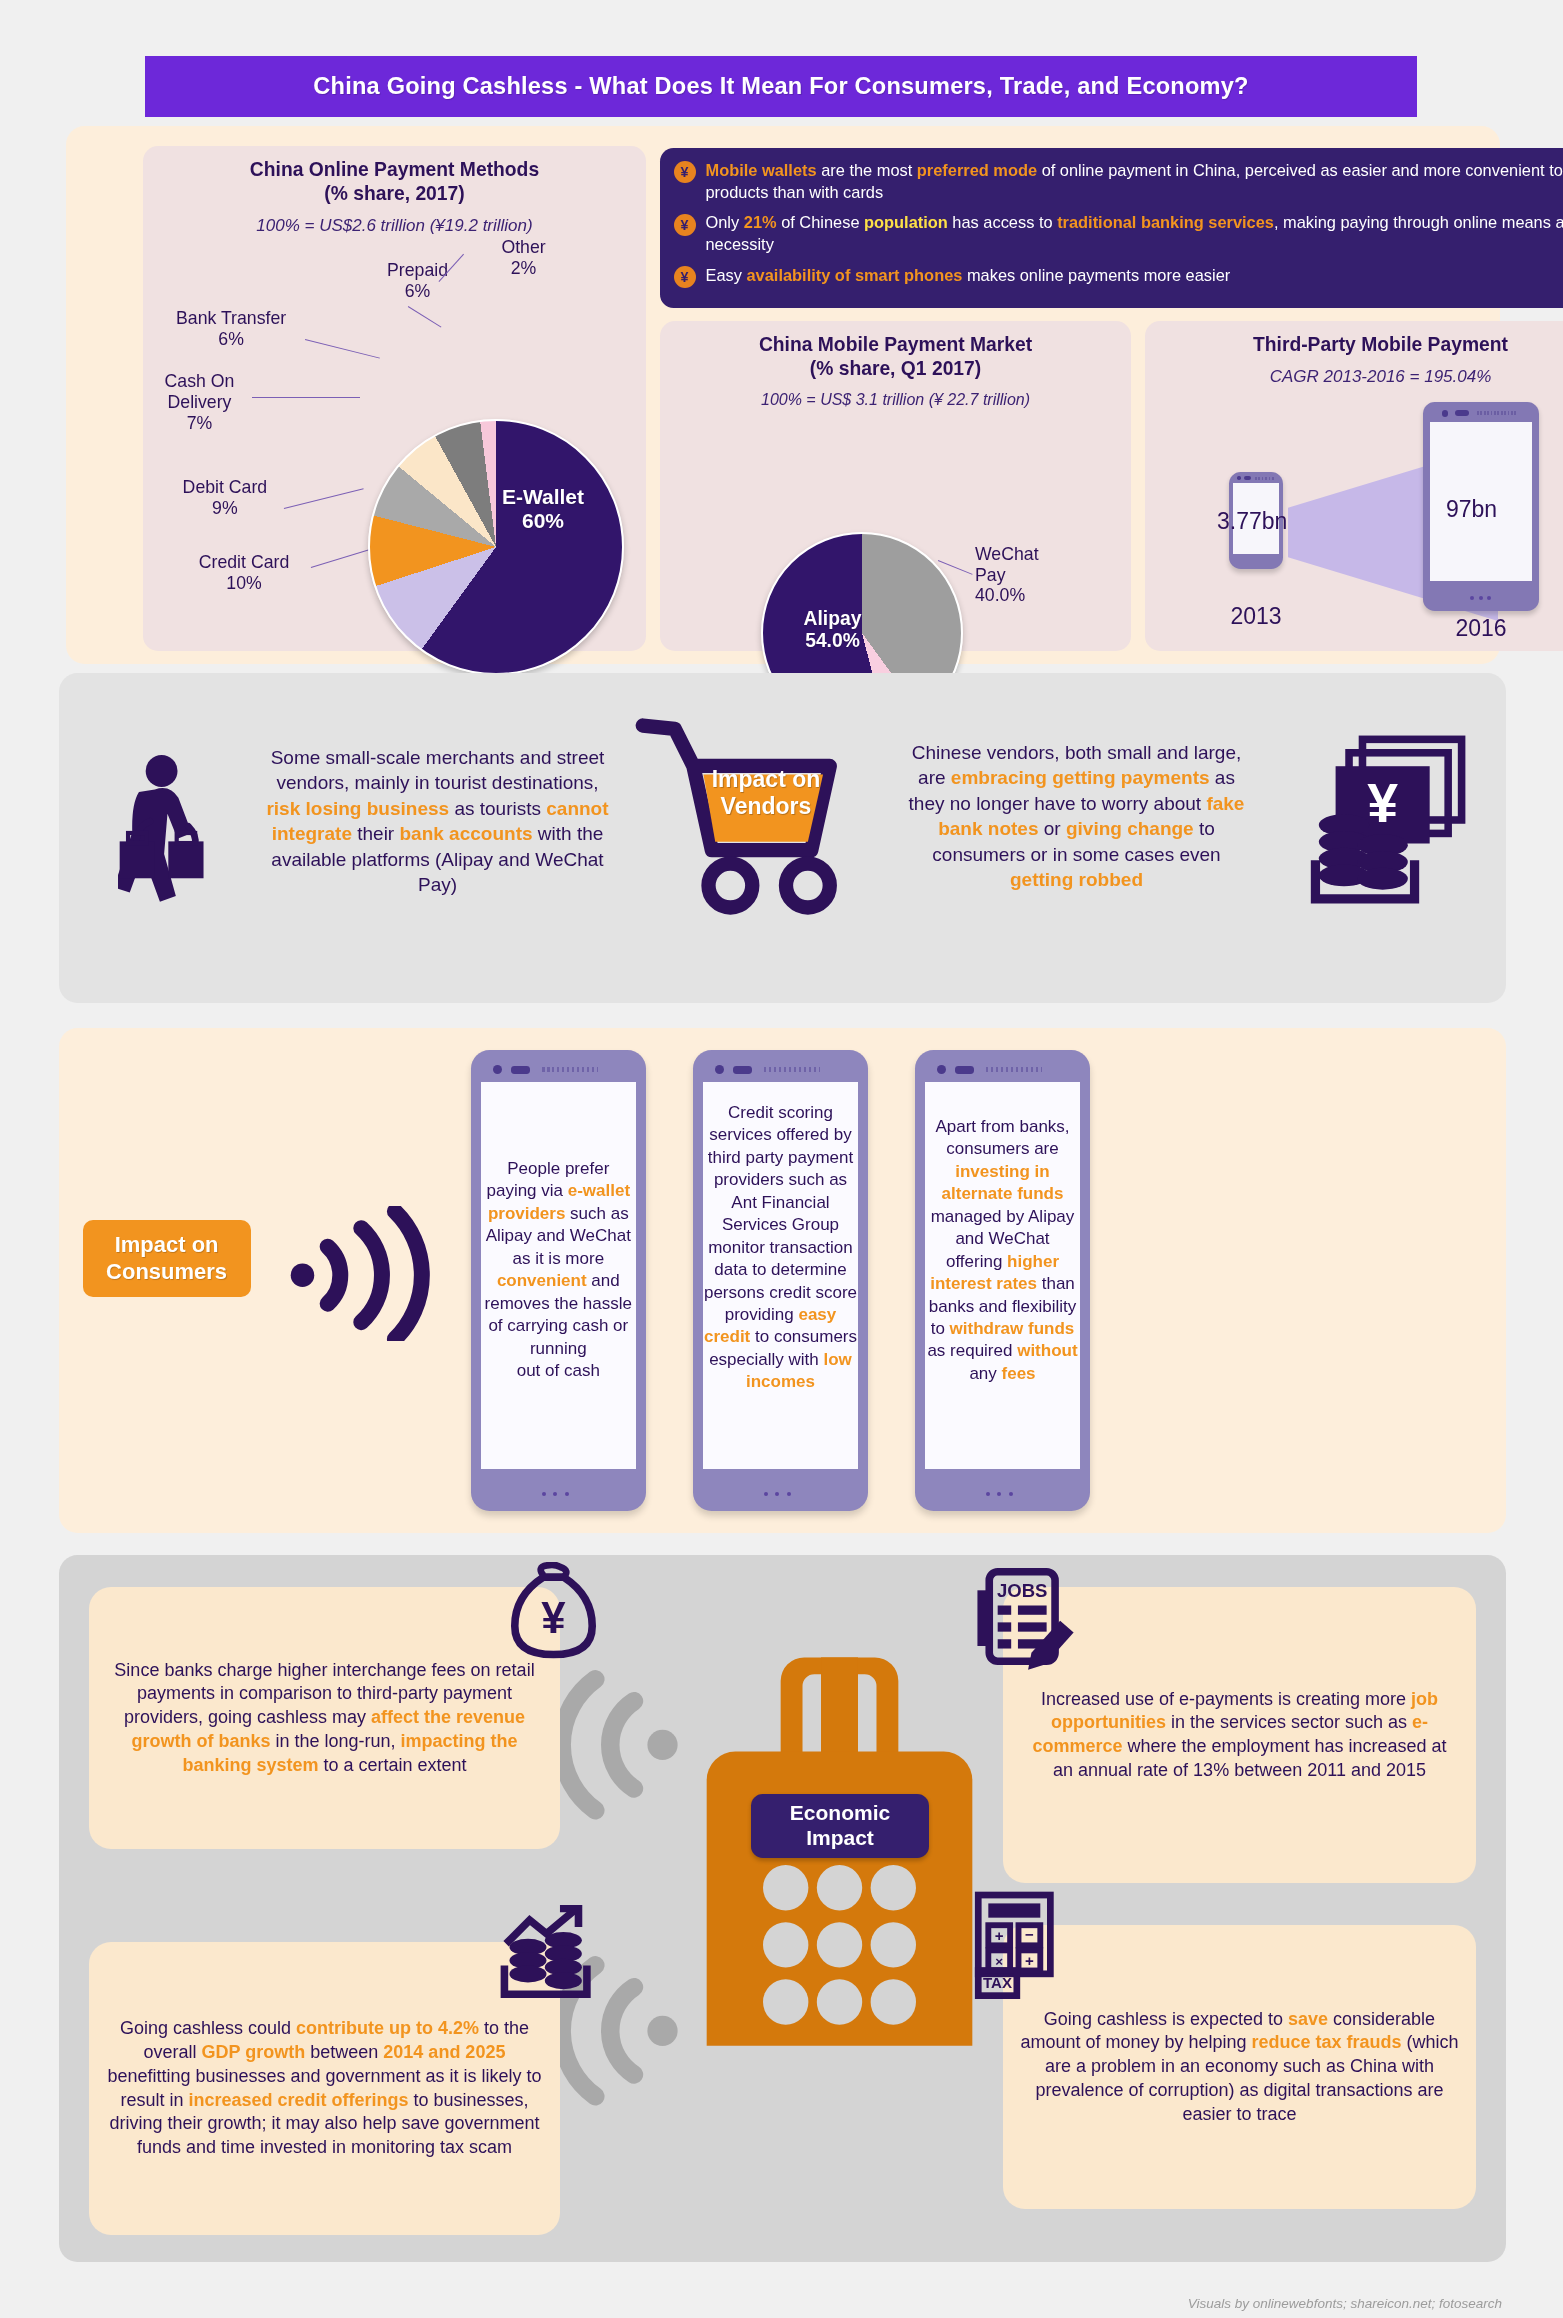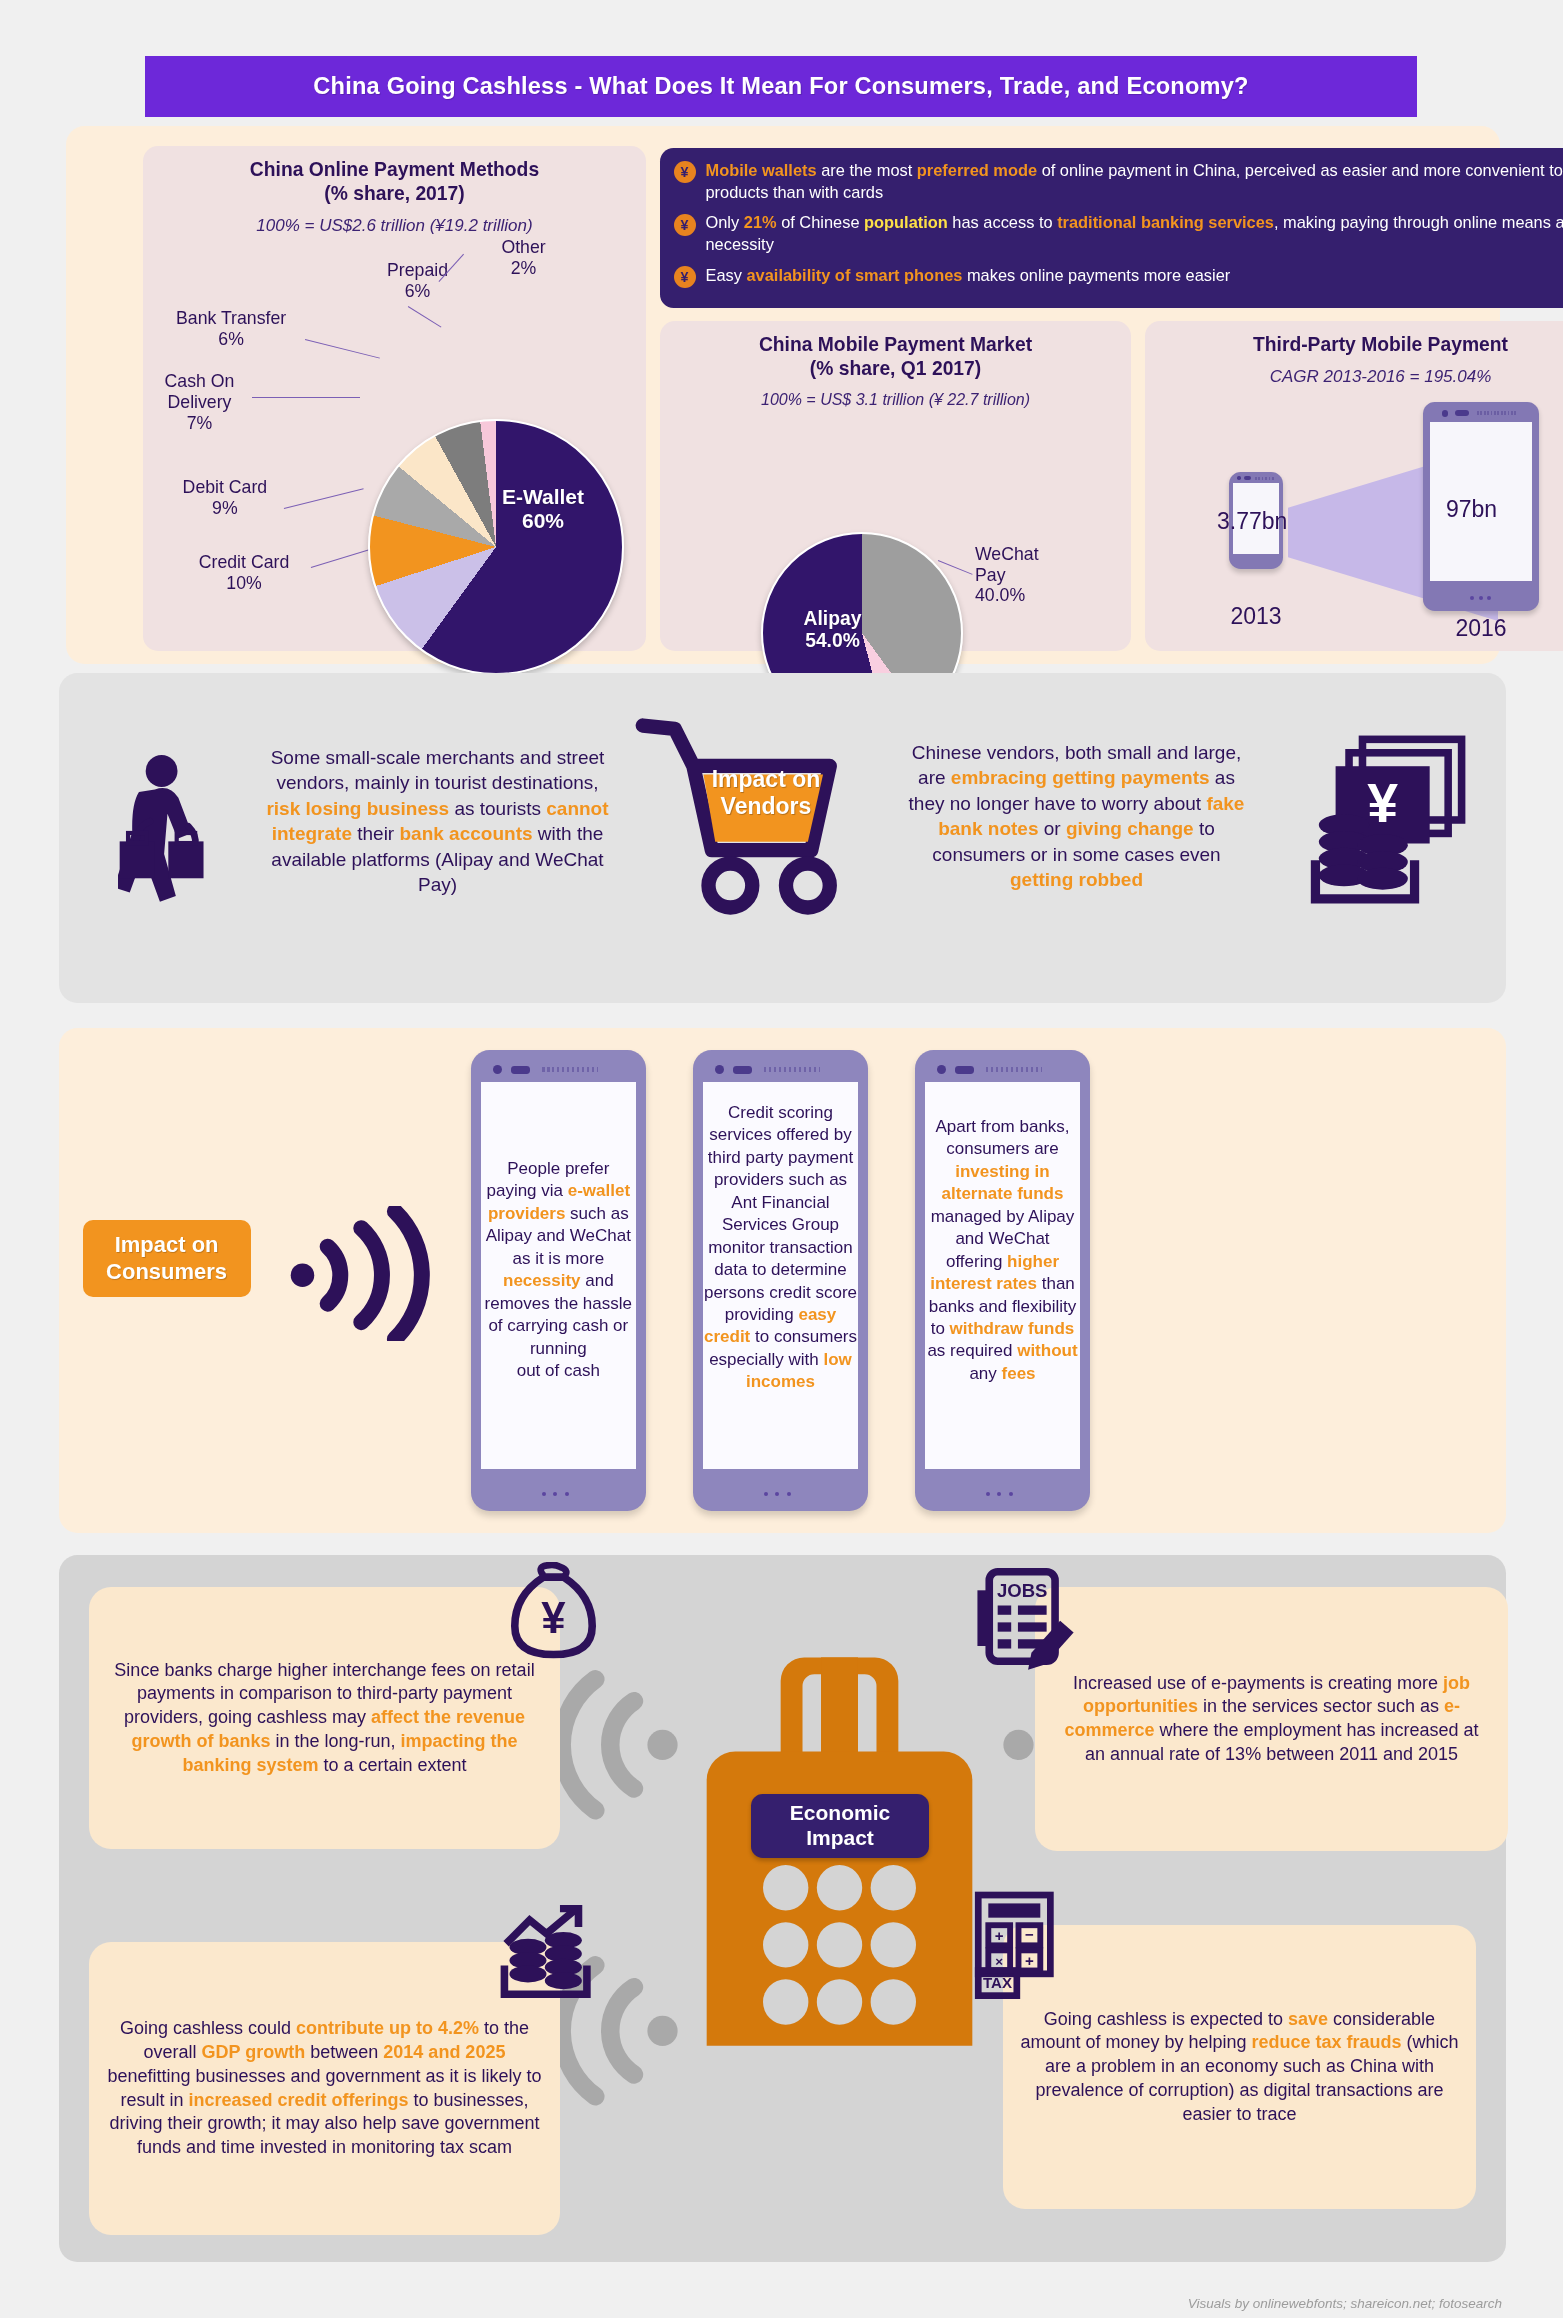--- a/index.html
+++ b/index.html
@@ -347,21 +347,21 @@
 
     <div class="cphone" style="left:412px;top:22px;width:175px;height:461px;">
       <div class="scr" style="left:10px;top:32px;right:10px;bottom:42px;"></div>
       <div style="position:absolute;left:22px;top:15px;width:9.3px;height:9.3px;border-radius:50%;background:#4b3a8c;"></div>
       <div style="position:absolute;left:40px;top:16px;width:18.5px;height:7.6px;border-radius:3.4px;background:#4b3a8c;"></div>
       <div style="position:absolute;left:71px;top:17px;width:56px;height:5px;background:repeating-linear-gradient(90deg,#6f63a8 0 2.5px,transparent 2.5px 5px);"></div>
       <div style="position:absolute;left:71px;bottom:15px;width:4.2px;height:4.2px;border-radius:50%;background:#5b46a0;"></div>
       <div style="position:absolute;left:82px;bottom:15px;width:4.2px;height:4.2px;border-radius:50%;background:#5b46a0;"></div>
       <div style="position:absolute;left:94px;bottom:15px;width:4.2px;height:4.2px;border-radius:50%;background:#5b46a0;"></div>
       <div class="t" style="left:11.8px;top:108px;width:151px;">
-        People prefer paying via <span class="o">e-wallet providers</span> such as Alipay and WeChat as it is more <span class="o">necessity</span> and removes the hassle of carrying cash or running<br>out of cash
+        People prefer paying via <span class="o">e-wallet providers</span> such as Alipay and WeChat as it is more <span class="o">convenient</span> and removes the hassle of carrying cash or running<br>out of cash
       </div>
     </div>
 
     <div class="cphone" style="left:634px;top:22px;width:175px;height:461px;">
       <div class="scr" style="left:10px;top:32px;right:10px;bottom:42px;"></div>
       <div style="position:absolute;left:22px;top:15px;width:9.3px;height:9.3px;border-radius:50%;background:#4b3a8c;"></div>
       <div style="position:absolute;left:40px;top:16px;width:18.5px;height:7.6px;border-radius:3.4px;background:#4b3a8c;"></div>
       <div style="position:absolute;left:71px;top:17px;width:56px;height:5px;background:repeating-linear-gradient(90deg,#6f63a8 0 2.5px,transparent 2.5px 5px);"></div>
       <div style="position:absolute;left:71px;bottom:15px;width:4.2px;height:4.2px;border-radius:50%;background:#5b46a0;"></div>
       <div style="position:absolute;left:82px;bottom:15px;width:4.2px;height:4.2px;border-radius:50%;background:#5b46a0;"></div>
@@ -445,21 +445,21 @@
       </p>
     </div>
     <div style="position:absolute;left:444px;top:6.7px;">
       <svg width="101" height="101" viewBox="0 0 120 120">
         <path d="M48 16 q-8 -10 4 -12 q10 -2 16 2 q12 4 4 12" fill="none" stroke="#2d1159" stroke-width="8"></path>
         <path d="M48 18 q-34 22 -34 58 q0 34 46 34 q46 0 46 -34 q0 -36 -34 -58 z" fill="none" stroke="#2d1159" stroke-width="9"></path>
         <text x="60" y="84" font-size="52" font-weight="bold" fill="#2d1159" text-anchor="middle" font-family="'Liberation Sans',sans-serif">¥</text>
       </svg>
     </div>
 
-    <div class="ecard" style="left:976px;top:32px;width:473px;height:264px;">
+    <div class="ecard" style="left:944px;top:32px;width:473px;height:296px;">
       <p>
         Increased use of e-payments is creating more <span class="o">job opportunities</span> in the services sector such as <span class="o">e-commerce</span> where the employment has increased at an annual rate of 13% between 2011 and 2015
       </p>
     </div>
     <div style="position:absolute;left:910px;top:10px;">
       <svg width="108" height="108" viewBox="0 0 128 128">
         <rect x="24" y="8" width="78" height="106" rx="10" fill="none" stroke="#2d1159" stroke-width="9"></rect>
         <rect x="10" y="30" width="18" height="66" fill="#2d1159"></rect>
         <text x="63" y="38" font-size="22" font-weight="bold" fill="#2d1159" text-anchor="middle" font-family="'Liberation Sans',sans-serif">JOBS</text>
         <rect x="34" y="48" width="16" height="11" fill="#2d1159"></rect>

